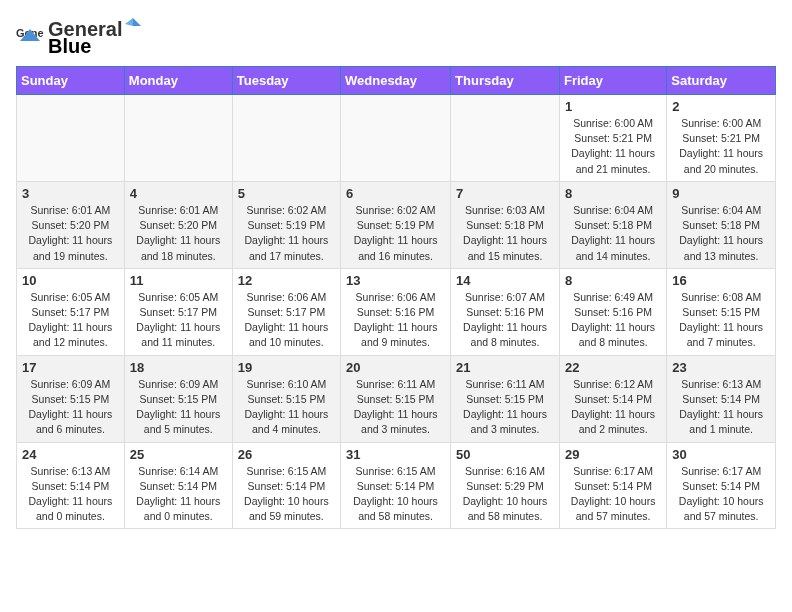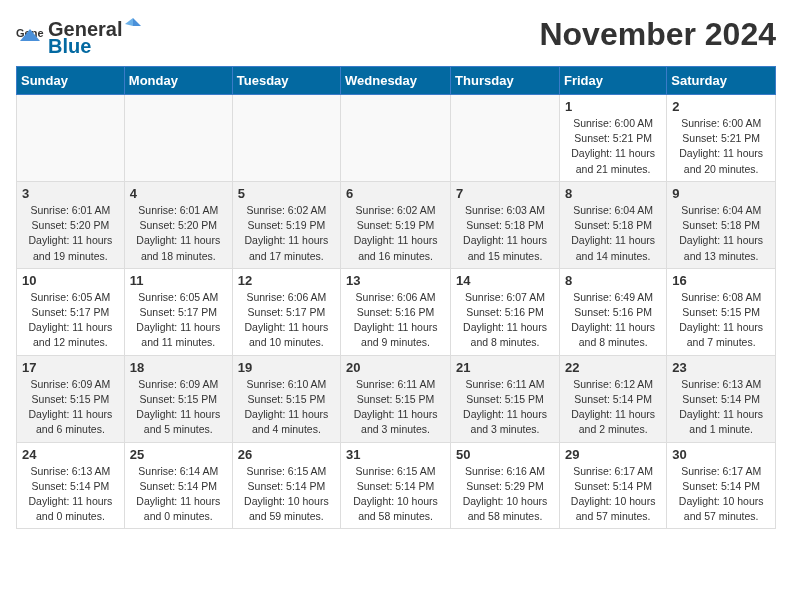--- a/index.html
+++ b/index.html
@@ -36,21 +36,21 @@
     .location {
       font-size: 14px;
       color: #555;
     }
     .calendar {
       width: 100%;
       border-collapse: collapse;
       border: 1px solid #ccc;
     }
     .calendar th {
-      background: #0369a1;
+      background: #8b5cf6;
       color: #fff;
       font-size: 13px;
       font-weight: bold;
       padding: 6px 4px;
       text-align: left;
       border: 1px solid #3a7bc8;
     }
     .calendar td {
       vertical-align: top;
       border: 1px solid #ddd;
@@ -93,25 +93,24 @@
       <polygon points="4,18 14,6 24,18" fill="#4a90d9"></polygon>
     </svg>
     <div>
       <div style="display:flex; align-items:baseline; gap:1px;">
         <span style="font-size:20px; font-weight:bold; color:#333;">General</span>
         <svg width="20" height="20" viewBox="0 0 20 20">
           <polygon points="10,2 18,10 10,10" fill="#4a90d9"></polygon>
           <polygon points="10,2 2,8 10,10" fill="#6bb0e8"></polygon>
         </svg>
       </div>
-      <div style="font-size:20px; font-weight:bold; color:#0369a1; margin-top:-6px;">Blue</div>
+      <div style="font-size:20px; font-weight:bold; color:#000000; margin-top:-6px;">Blue</div>
     </div>
   </div>
   <div class="title-block">
-    <div class="month-title">November 2024</div>
   </div>
 </div>
 
 <table class="calendar">
   <thead>
     <tr>
     <th>Sunday</th>
         <th>Monday</th>
         <th>Tuesday</th>
         <th>Wednesday</th>

